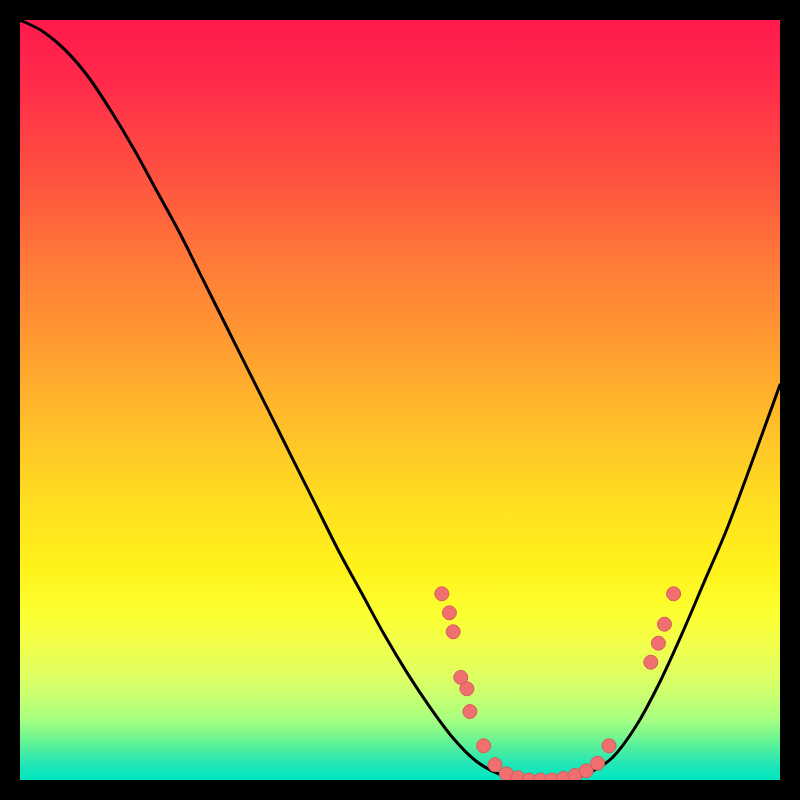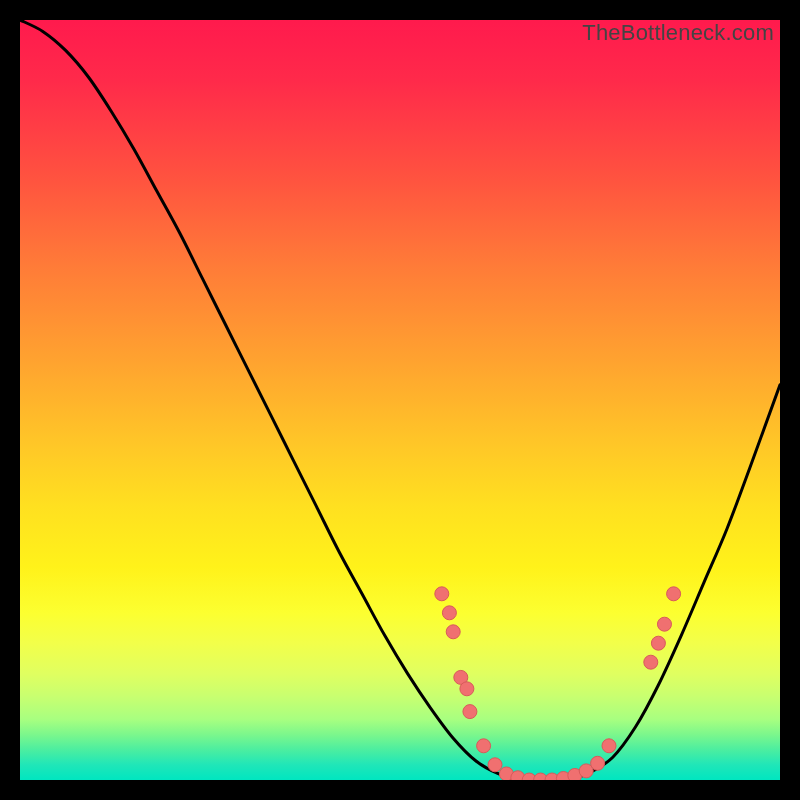--- a/index.html
+++ b/index.html
@@ -49,21 +49,20 @@
   svg {
     position: absolute;
     left: 0;
     top: 0;
   }
 </style>
 </head>
 <body>
 
 <div class="frame">
-  <div class="watermark">TheBottleneck.com</div>
   <svg id="plot" width="760" height="760" viewBox="0 0 760 760">
       <path d="M 0 0 C 3.8000000000000003 1.8999999999999961, 15.2 6.333333333333314, 22.8 11.399999999999977 C 30.400000000000002 16.46666666666664, 38 22.799999999999972, 45.6 30.399999999999977 C 53.2 37.99999999999998, 60.79999999999999 46.86666666666665, 68.39999999999999 57 C 75.99999999999999 67.13333333333334, 83.6 79.1666666666667, 91.2 91.20000000000005 C 98.80000000000001 103.23333333333339, 106.4 115.90000000000005, 114 129.20000000000005 C 121.6 142.50000000000003, 129.2 157.06666666666666, 136.79999999999998 171 C 144.39999999999998 184.93333333333334, 152 198.2333333333334, 159.6 212.80000000000007 C 167.2 227.36666666666673, 174.8 243.2, 182.4 258.4 C 190 273.59999999999997, 197.60000000000002 288.8, 205.20000000000002 304 C 212.8 319.2, 220.4 334.4, 228 349.59999999999997 C 235.6 364.79999999999995, 243.20000000000002 380, 250.8 395.2 C 258.4 410.4, 265.99999999999994 425.6, 273.59999999999997 440.8 C 281.2 456, 288.8 471.20000000000005, 296.40000000000003 486.40000000000003 C 304.00000000000006 501.6, 311.6 517.4333333333334, 319.2 532 C 326.79999999999995 546.5666666666666, 334.4 559.8666666666666, 342 573.8 C 349.6 587.7333333333333, 357.2 602.3, 364.8 615.6 C 372.40000000000003 628.9000000000001, 380 641.5666666666667, 387.6 653.6 C 395.20000000000005 665.6333333333333, 402.80000000000007 677.0333333333333, 410.40000000000003 687.8 C 418 698.5666666666666, 425.6 709.3333333333334, 433.2 718.2 C 440.79999999999995 727.0666666666667, 448.4 735.0466666666666, 456 741 C 463.6 746.9533333333334, 471.2 750.7533333333333, 478.8 753.92 C 486.40000000000003 757.0866666666666, 494 758.9866666666667, 501.6 760 C 509.20000000000005 761.0133333333333, 516.8 760, 524.4 760 C 532 760, 539.5999999999999 761.2666666666667, 547.1999999999999 760 C 554.8 758.7333333333333, 562.4 756.1999999999999, 570 752.4 C 577.6 748.6, 585.2 744.8000000000001, 592.8000000000001 737.2 C 600.4000000000001 729.6, 608 718.8333333333333, 615.6 706.8 C 623.2 694.7666666666667, 630.8 680.2, 638.4 665 C 646 649.8, 653.6 632.7, 661.2 615.6 C 668.8000000000001 598.5, 676.4 580.1333333333333, 684 562.4 C 691.6 544.6666666666666, 699.2 528.1999999999999, 706.8000000000001 509.2 C 714.4000000000001 490.2, 720.7333333333333 472.4666666666667, 729.6 448.40000000000003 C 738.4666666666667 424.33333333333337, 754.9333333333334 378.73333333333335, 760 364.8" fill="none" stroke="#000000" stroke-width="3" stroke-linecap="round" stroke-linejoin="round"></path>
       <circle cx="421.8" cy="573.8" r="7" fill="#f07070" stroke="#d85a5a" stroke-width="1"></circle>
       <circle cx="429.4" cy="592.8" r="7" fill="#f07070" stroke="#d85a5a" stroke-width="1"></circle>
       <circle cx="433.2" cy="611.8" r="7" fill="#f07070" stroke="#d85a5a" stroke-width="1"></circle>
       <circle cx="440.79999999999995" cy="657.4" r="7" fill="#f07070" stroke="#d85a5a" stroke-width="1"></circle>
       <circle cx="446.88" cy="668.8" r="7" fill="#f07070" stroke="#d85a5a" stroke-width="1"></circle>
       <circle cx="449.9200000000001" cy="691.6" r="7" fill="#f07070" stroke="#d85a5a" stroke-width="1"></circle>
       <circle cx="463.59999999999997" cy="725.8" r="7" fill="#f07070" stroke="#d85a5a" stroke-width="1"></circle>
       <circle cx="475" cy="744.8" r="7" fill="#f07070" stroke="#d85a5a" stroke-width="1"></circle>

